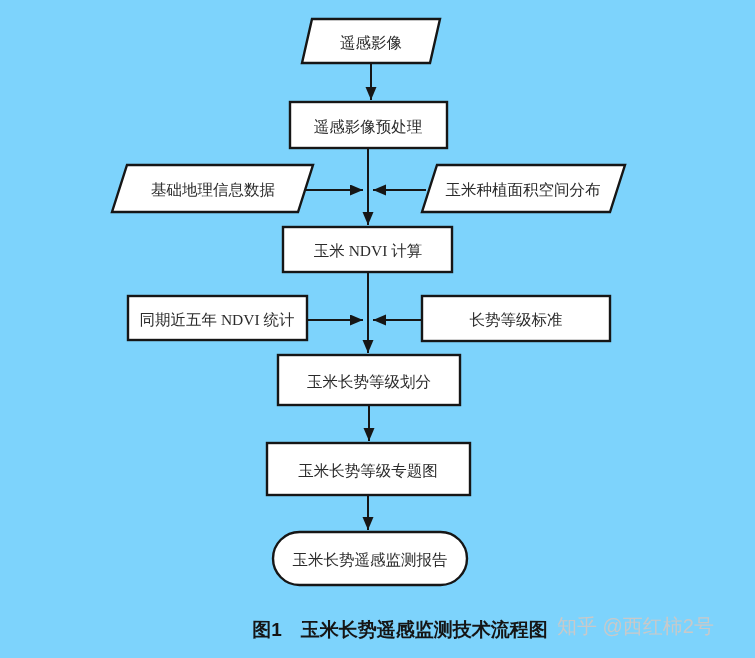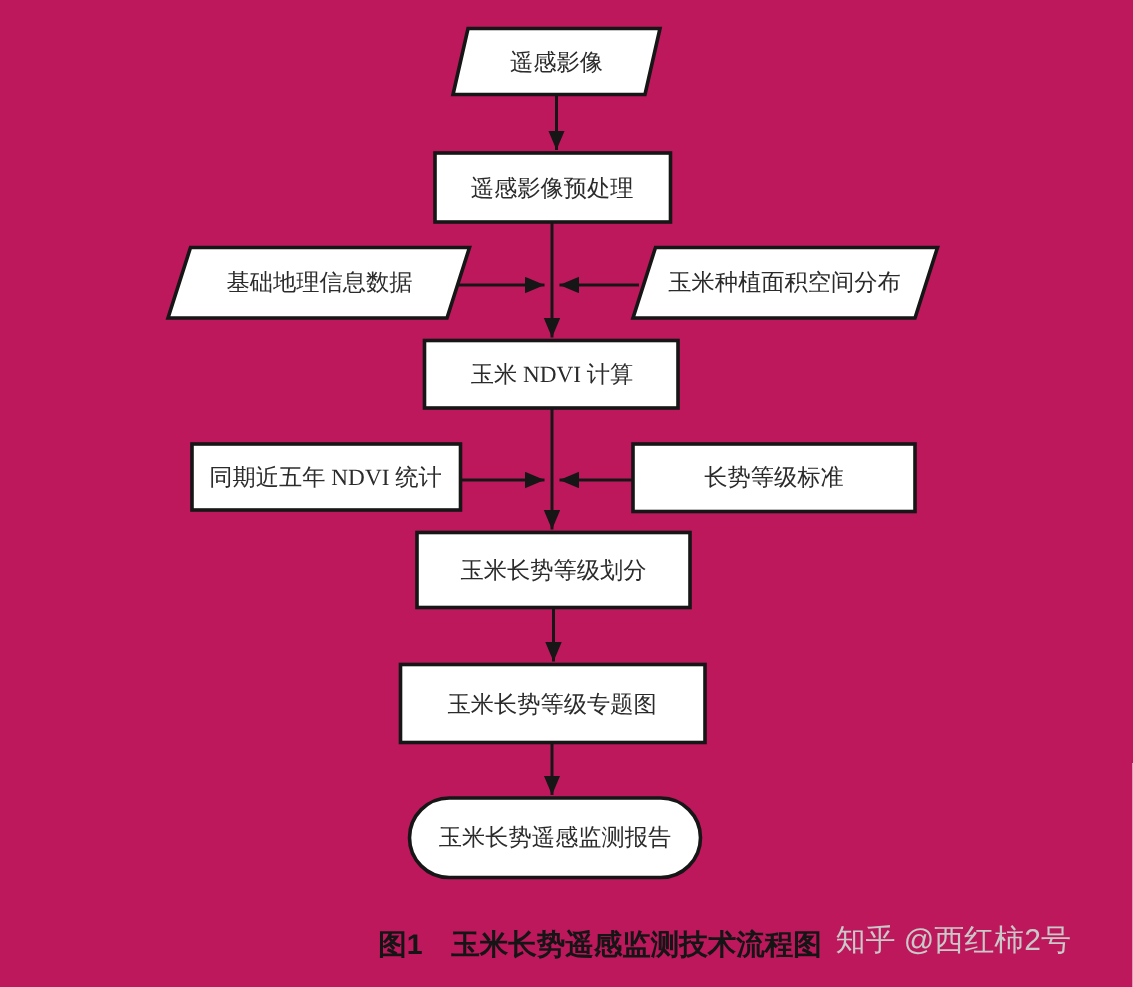--- a/index.html
+++ b/index.html
@@ -4,21 +4,21 @@
 <style>
   html, body {
     margin: 0;
     padding: 0;
     background: #ffffff;
   }
   .page {
     position: relative;
     width: 755px;
     height: 658px;
-    background: #be185d;
+    background: #7dd3fc;
     font-family: "Liberation Serif", serif;
     overflow: hidden;
   }
   svg { display: block; }
   .node-shape {
     fill: #ffffff;
     stroke: #161616;
     stroke-width: 2.4;
   }
   .edge {

